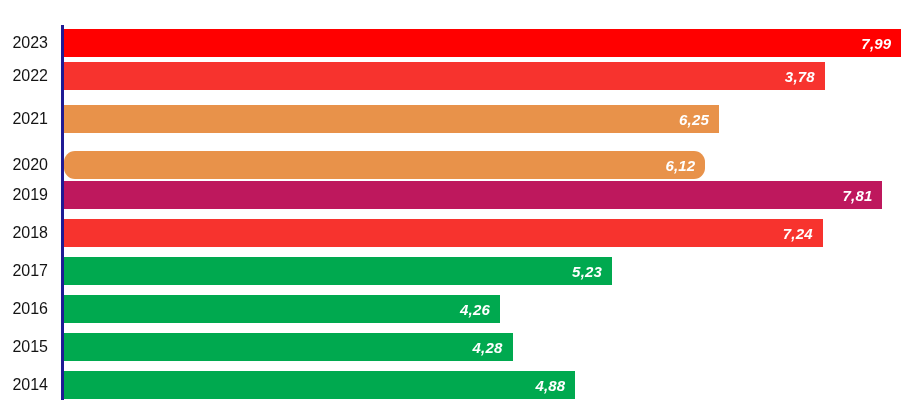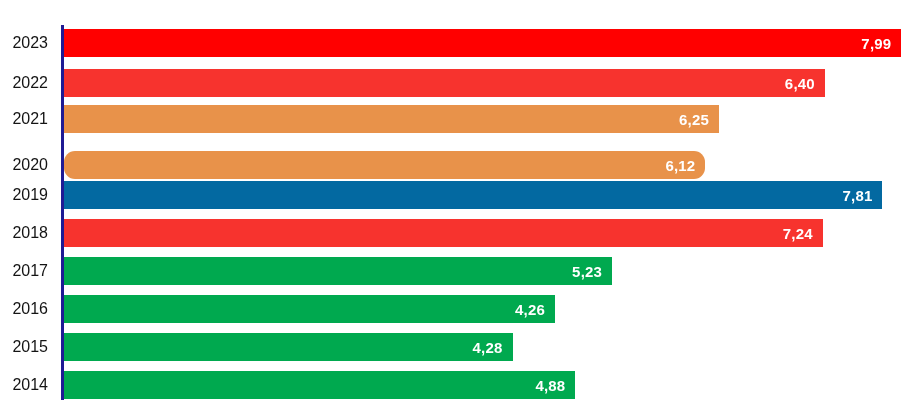--- a/index.html
+++ b/index.html
@@ -52,20 +52,21 @@
   }
   .bar {
     position: absolute;
     left: 64px;
     top: 0;
     height: 28px;
     box-sizing: border-box;
     display: flex;
     align-items: center;
     justify-content: flex-end;
+    font-style: italic;
   }
   .bar-value {
     font-size: 15px;
     font-weight: bold;
     color: #ffffff;
     padding-right: 10px;
     letter-spacing: 0.2px;
     white-space: nowrap;
   }
 </style>
@@ -75,59 +76,59 @@
 <div id="chart-root">
   <div class="plot-area">
     <div class="axis-line"></div>
     <div id="bars-container">
         <div class="bar-row" style="top: 29px;">
           <div class="cat-label">2023</div>
           <div class="bar" title="2023: 7,99" style="width: 837.352px; background: rgb(255, 0, 0);">
             <span class="bar-value">7,99</span>
           </div>
         </div>
-        <div class="bar-row" style="top: 69px;">
+        <div class="bar-row" style="top: 62px;">
           <div class="cat-label">2022</div>
           <div class="bar" title="2022: 7,26" style="width: 760.848px; background: rgb(247, 51, 46);">
-            <span class="bar-value">6,40</span>
+            <span class="bar-value">3,78</span>
           </div>
         </div>
         <div class="bar-row" style="top: 105px;">
           <div class="cat-label">2021</div>
           <div class="bar" title="2021: 6,25" style="width: 655px; background: rgb(232, 146, 74);">
             <span class="bar-value">6,25</span>
           </div>
         </div>
         <div class="bar-row" style="top: 143px; margin-top: 8px;">
           <div class="cat-label">2020</div>
           <div class="bar" title="2020: 6,12" style="width: 641.376px; background: rgb(232, 146, 74); border-radius: 11px;">
             <span class="bar-value">6,12</span>
           </div>
         </div>
         <div class="bar-row" style="top: 181px;">
           <div class="cat-label">2019</div>
-          <div class="bar" title="2019: 7,81" style="width: 818.488px; background: #0369a1;">
+          <div class="bar" title="2019: 7,81" style="width: 818.488px; background: #be185d;">
             <span class="bar-value">7,81</span>
           </div>
         </div>
         <div class="bar-row" style="top: 219px;">
           <div class="cat-label">2018</div>
           <div class="bar" title="2018: 7,24" style="width: 758.752px; background: rgb(247, 51, 46); text-align: center;">
             <span class="bar-value">7,24</span>
           </div>
         </div>
         <div class="bar-row" style="top: 257px;">
           <div class="cat-label">2017</div>
           <div class="bar" title="2017: 5,23" style="width: 548.104px; background: rgb(0, 169, 79);">
             <span class="bar-value">5,23</span>
           </div>
         </div>
         <div class="bar-row" style="top: 295px;">
           <div class="cat-label">2016</div>
-          <div class="bar" title="2016: 4,26" style="width: 491px; background: rgb(0, 169, 79); text-align: right;">
+          <div class="bar" title="2016: 4,26" style="width: 436px; background: rgb(0, 169, 79); text-align: right;">
             <span class="bar-value">4,26</span>
           </div>
         </div>
         <div class="bar-row" style="top: 333px;">
           <div class="cat-label">2015</div>
           <div class="bar" title="2015: 4,28" style="width: 448.544px; background: rgb(0, 169, 79);">
             <span class="bar-value">4,28</span>
           </div>
         </div>
         <div class="bar-row" style="top: 371px;">

